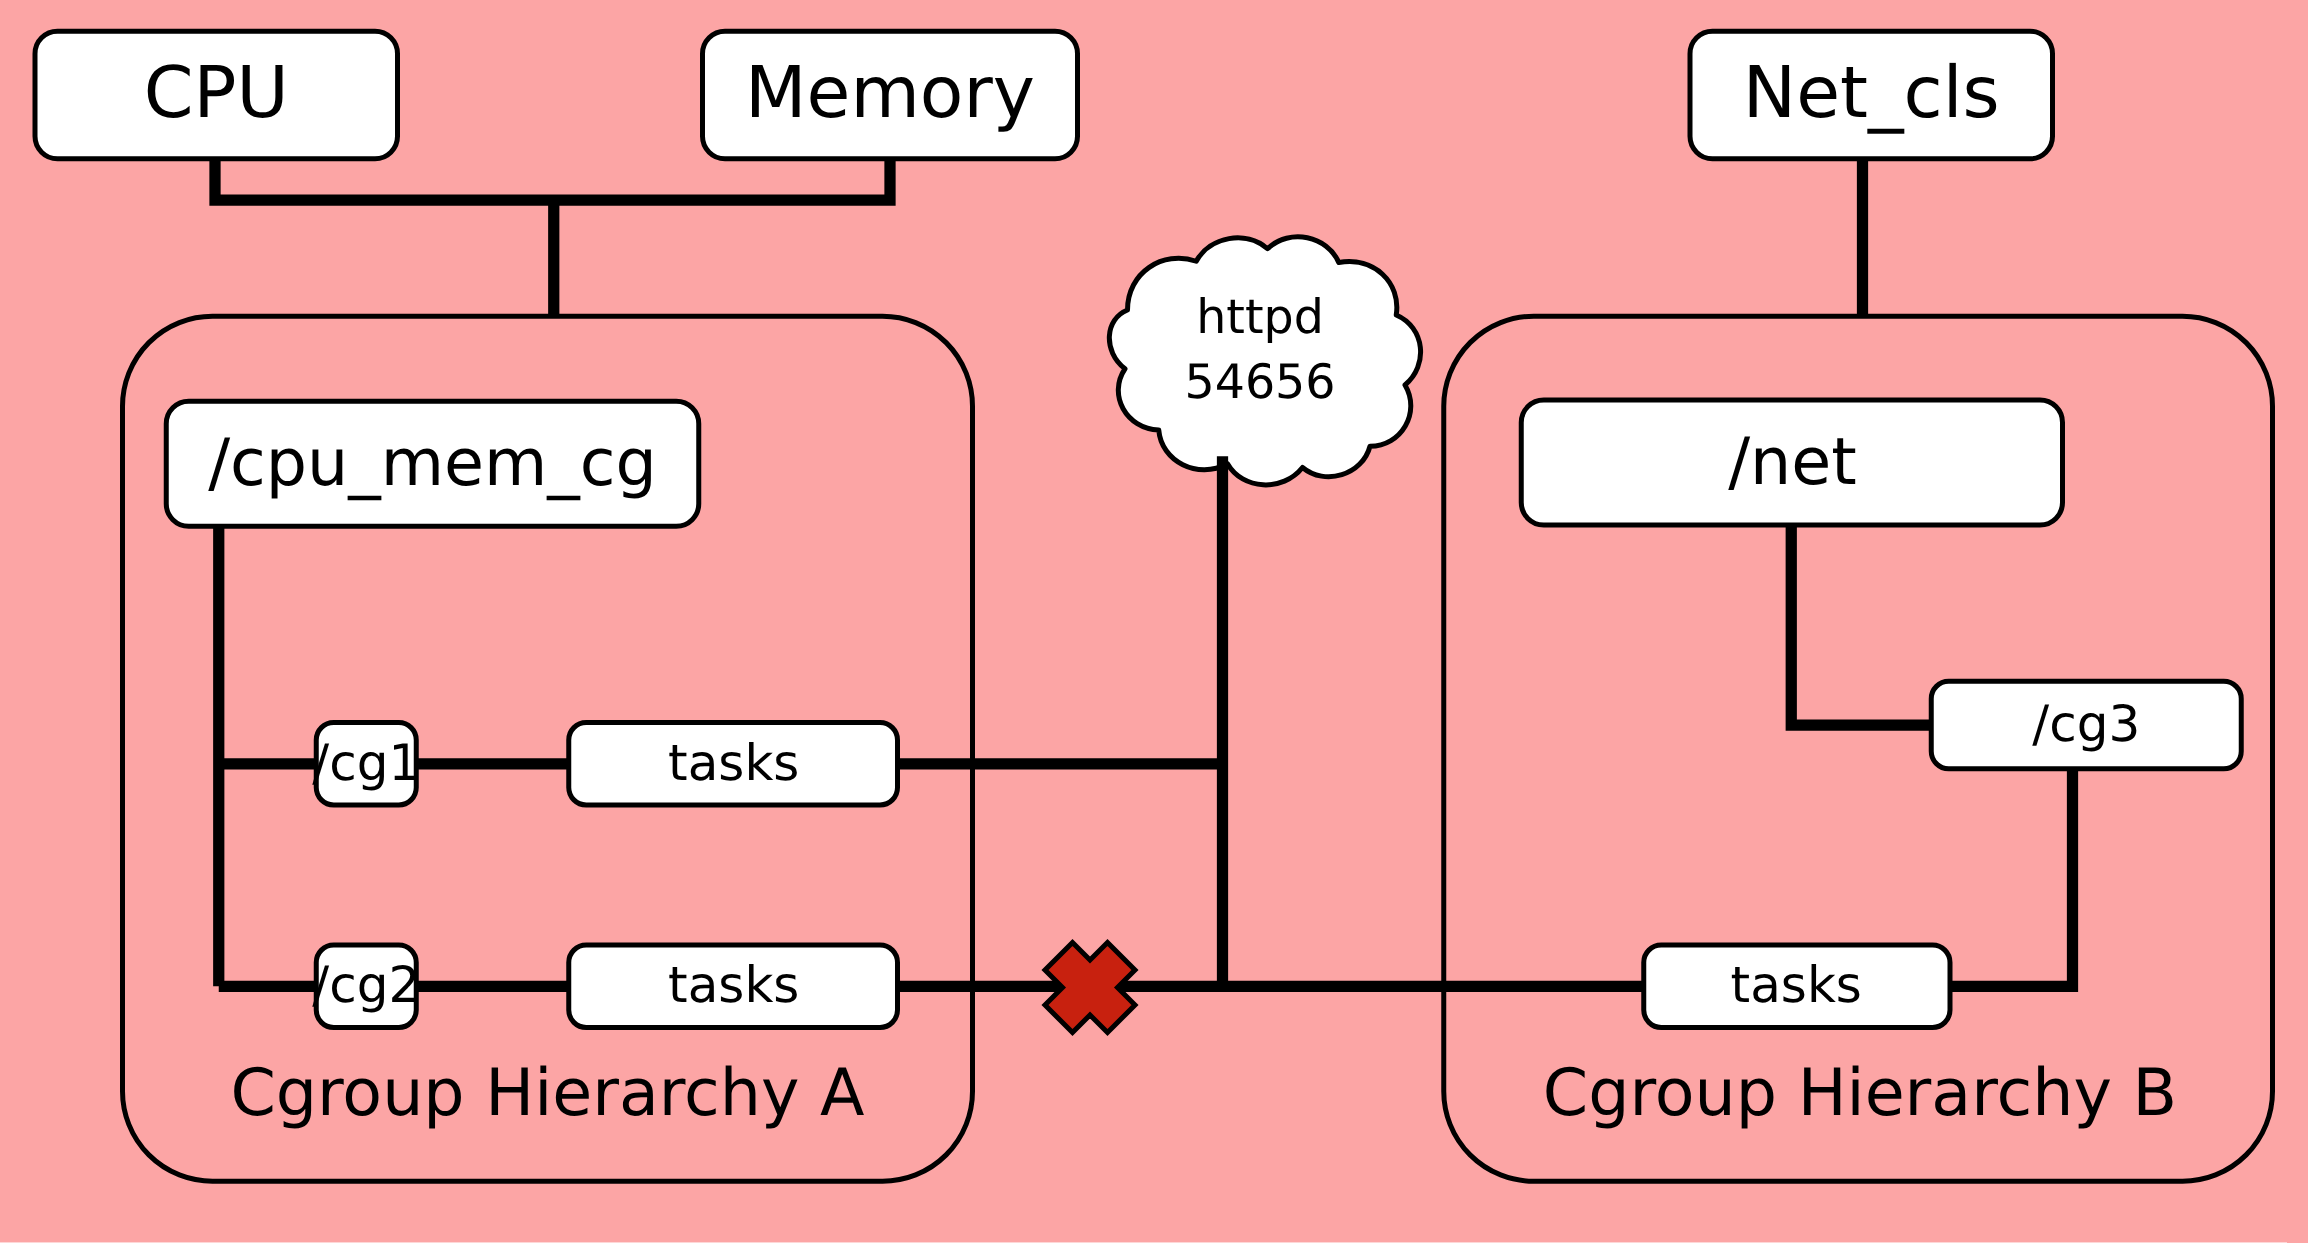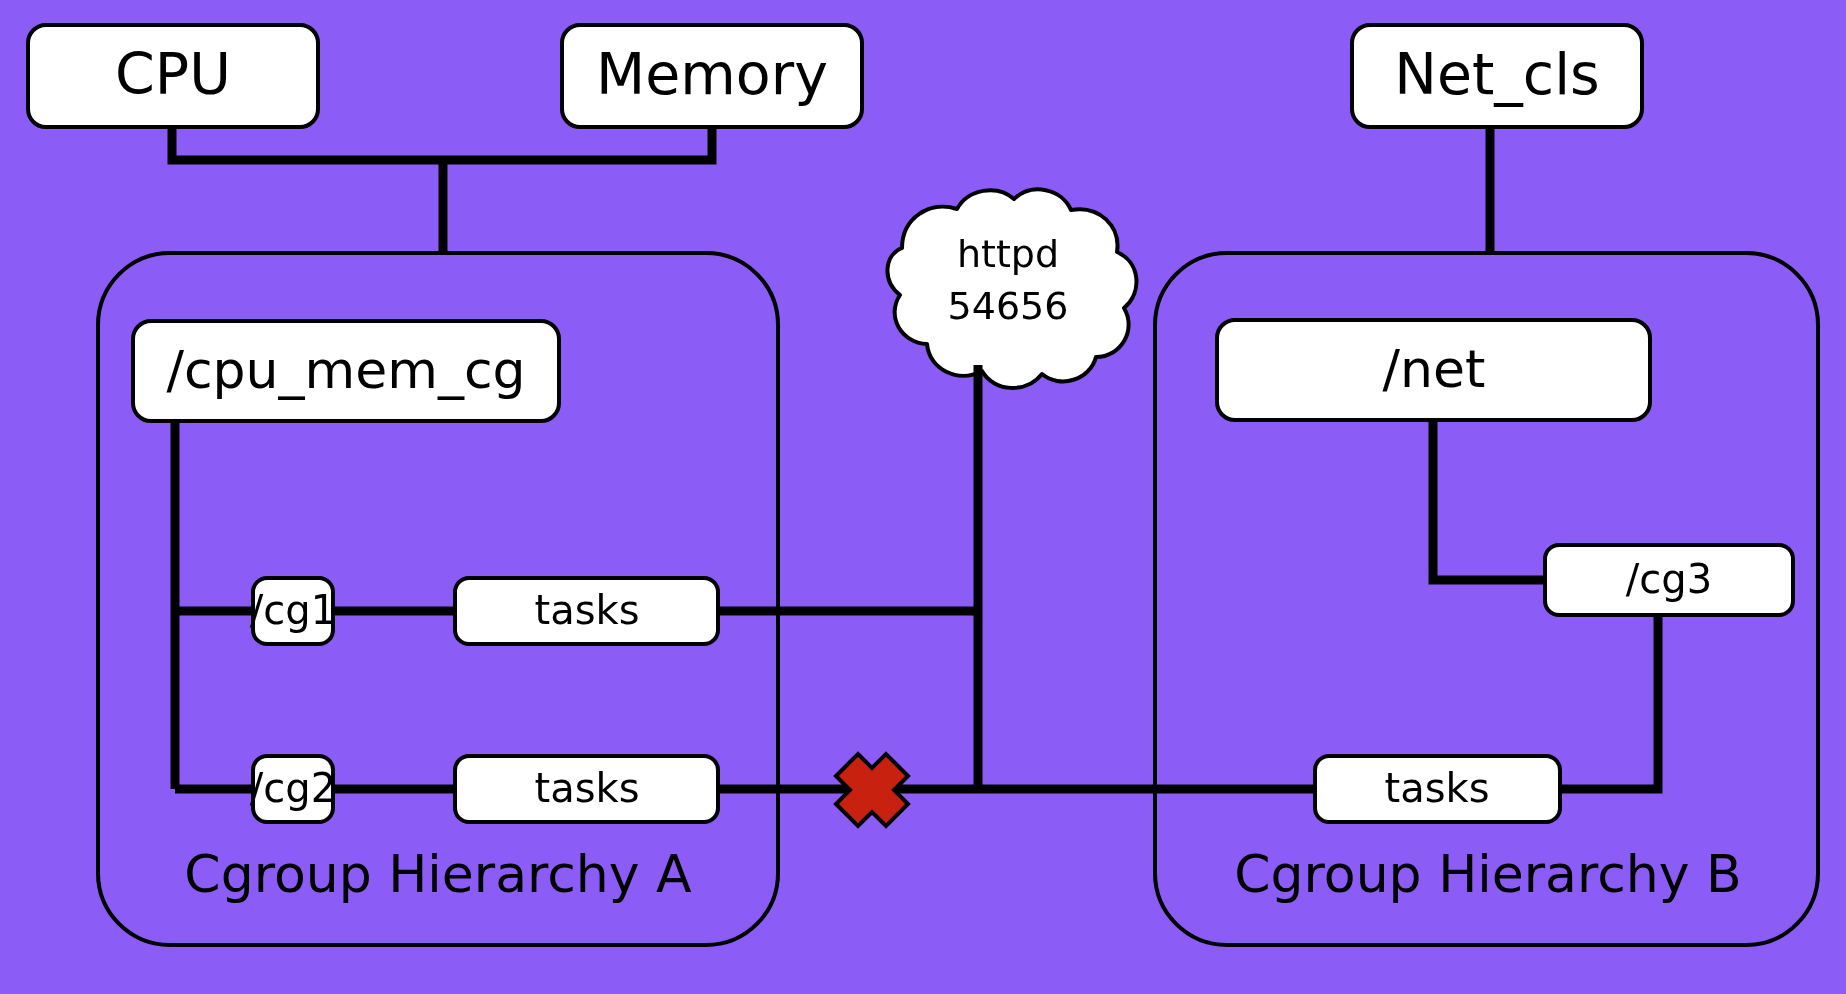--- a/index.html
+++ b/index.html
@@ -11,21 +11,21 @@
   body {
     width: 1846px;
     height: 994px;
     overflow: hidden;
     font-family: "DejaVu Sans", sans-serif;
   }
   #diagram-root {
     position: relative;
     width: 1846px;
     height: 994px;
-    background: #8b5cf6;
+    background: #fca5a5;
   }
   svg#diagram-svg {
     display: block;
     width: 1846px;
     height: 994px;
   }
   .node-box {
     fill: #ffffff;
     stroke: #000000;
     stroke-width: 4;

